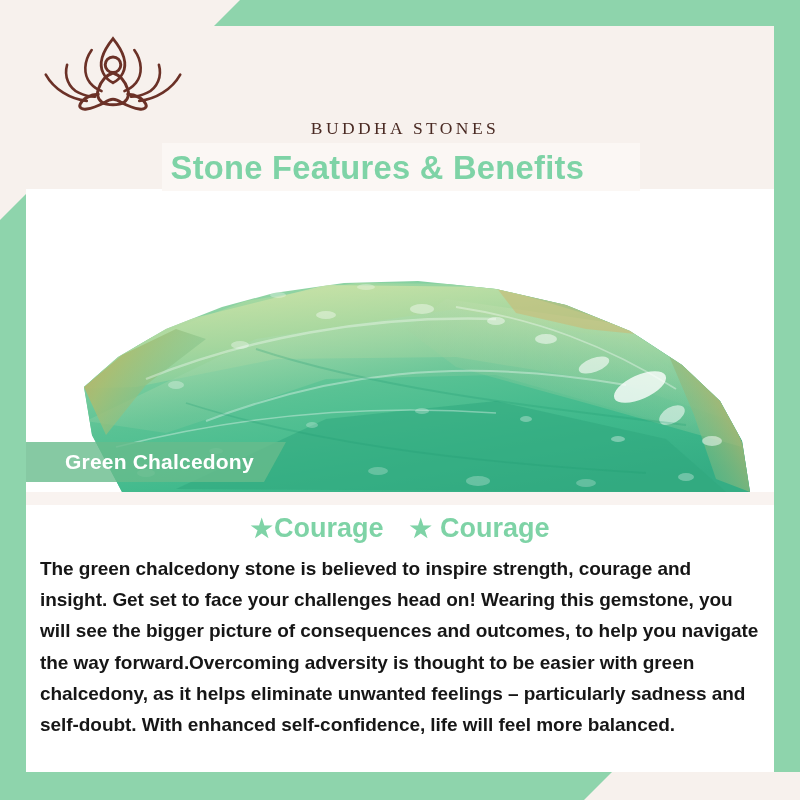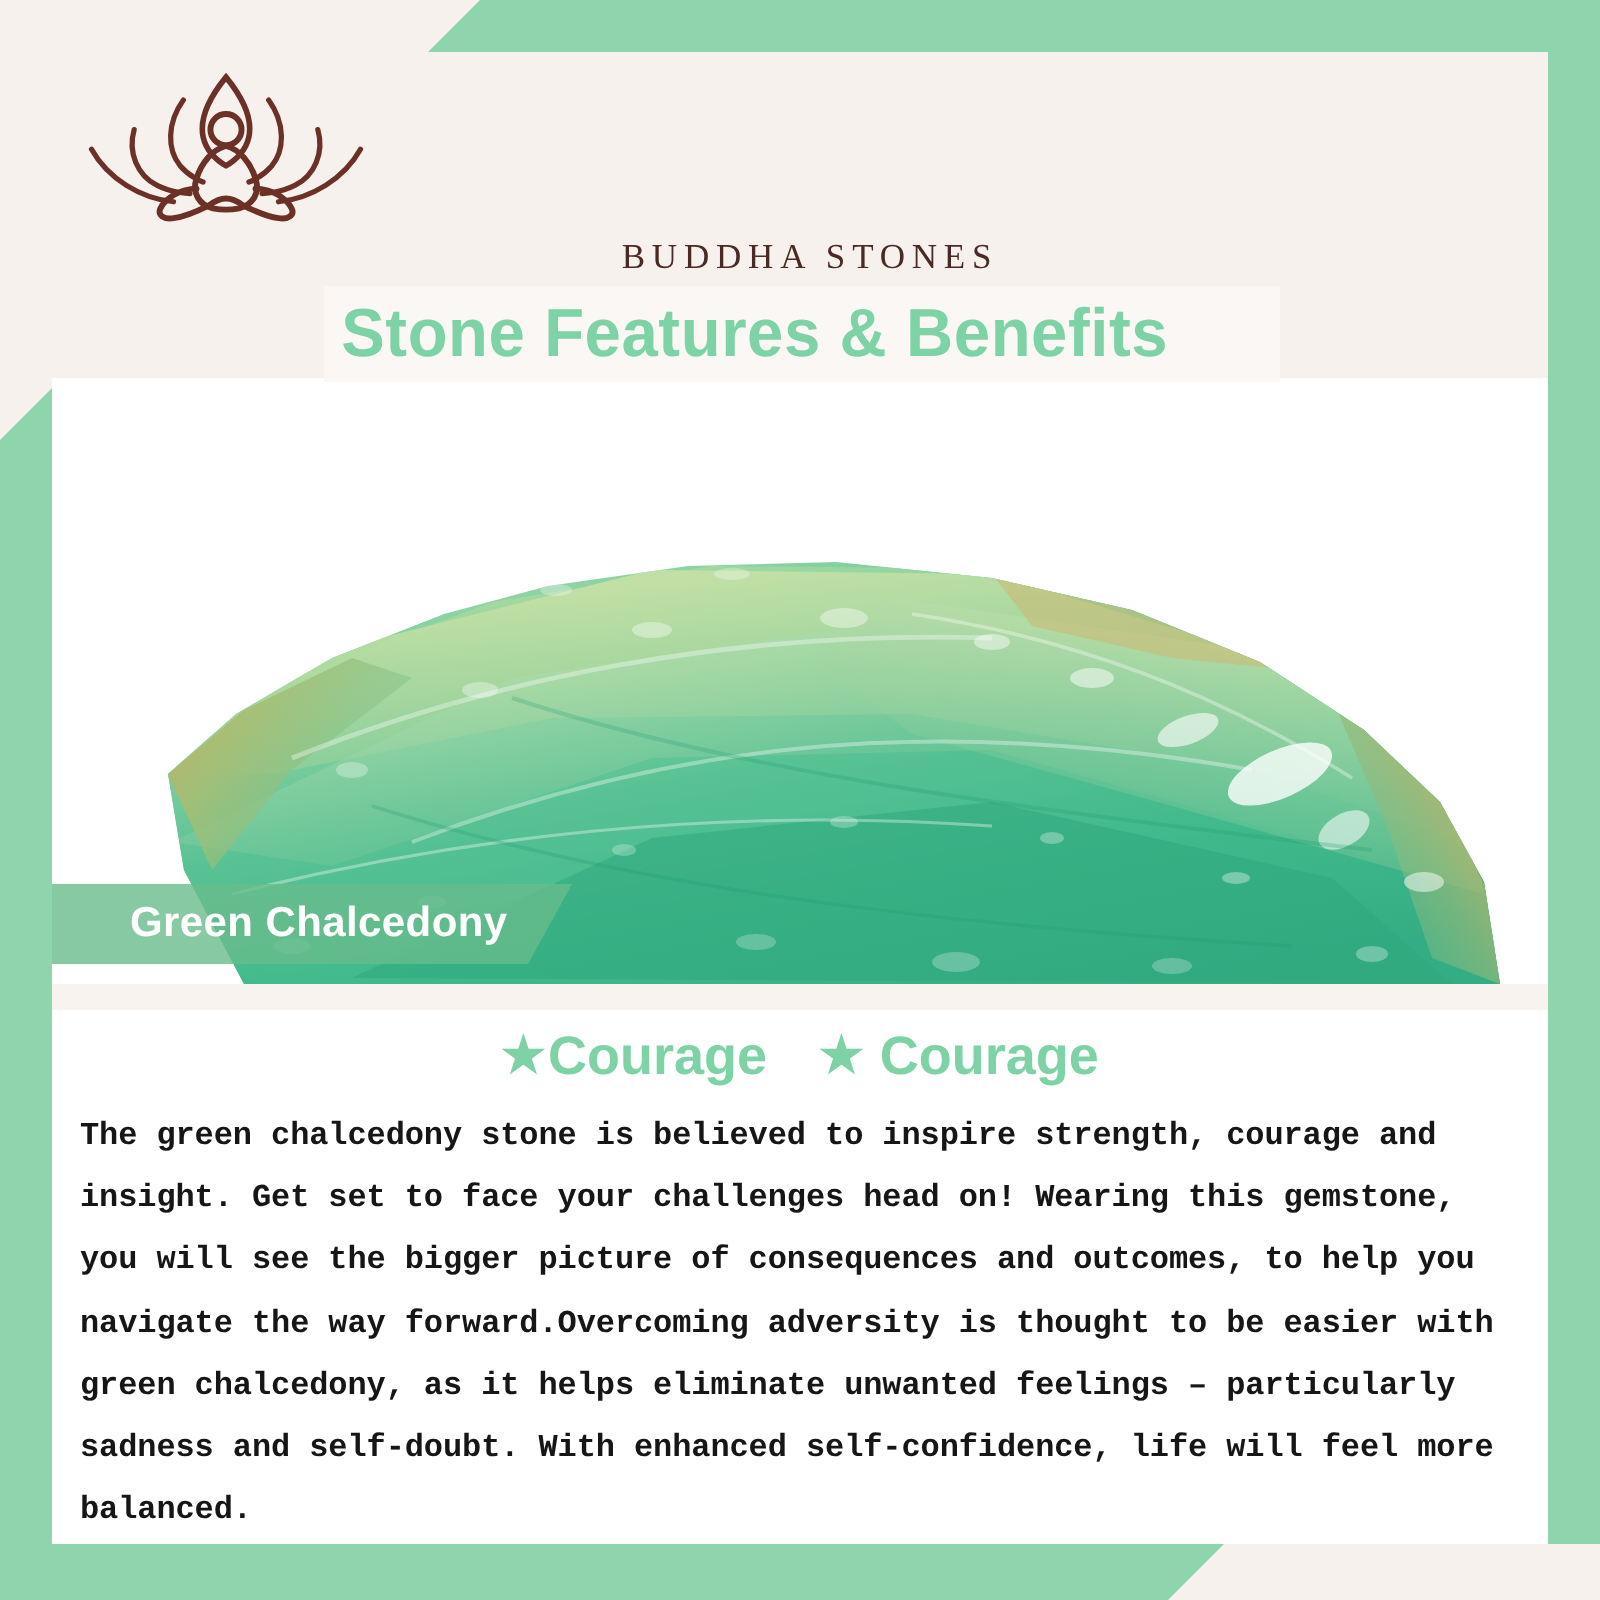--- a/index.html
+++ b/index.html
@@ -120,23 +120,23 @@
     font-family:"Liberation Sans Narrow","Liberation Sans", sans-serif;
     font-weight:bold;font-size:27px;color:#7ed3a6;
     white-space:nowrap;
   }
   .benefit .star{font-size:25px;line-height:1;margin-right:1px;}
   .benefit.spaced .star{margin-right:8px;}
 
   
   .body-copy{
     position:absolute;left:14px;top:527px;width:722px;
-    font-family:Liberation Mono, monospace;
+    font-family:Liberation Sans, sans-serif;
     font-weight:bold;
-    font-size:16px;
+    font-size:19px;
     line-height:31.2px;
     color:#161616;
     letter-spacing:-0.05px;
   }
 </style>
 </head>
 <body>
 
 <div class="poster">
 

